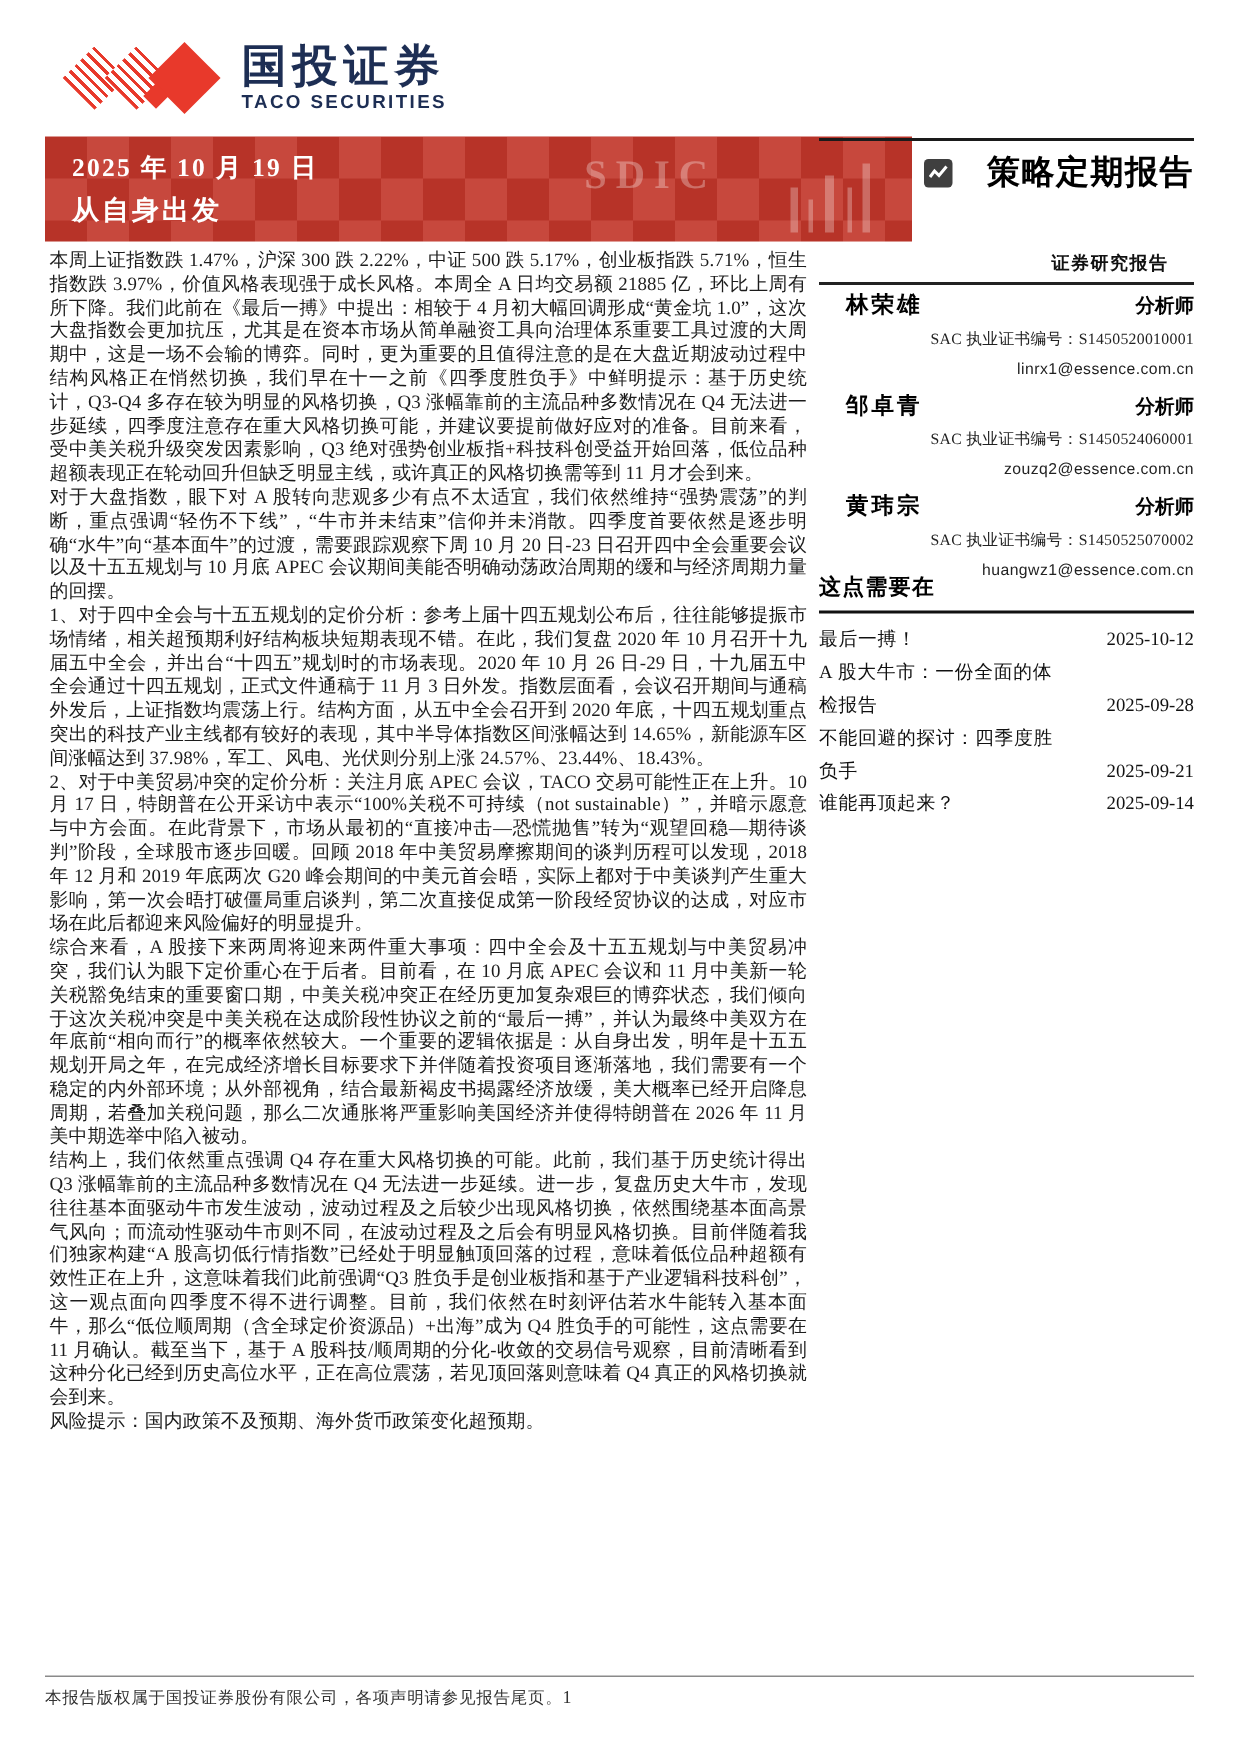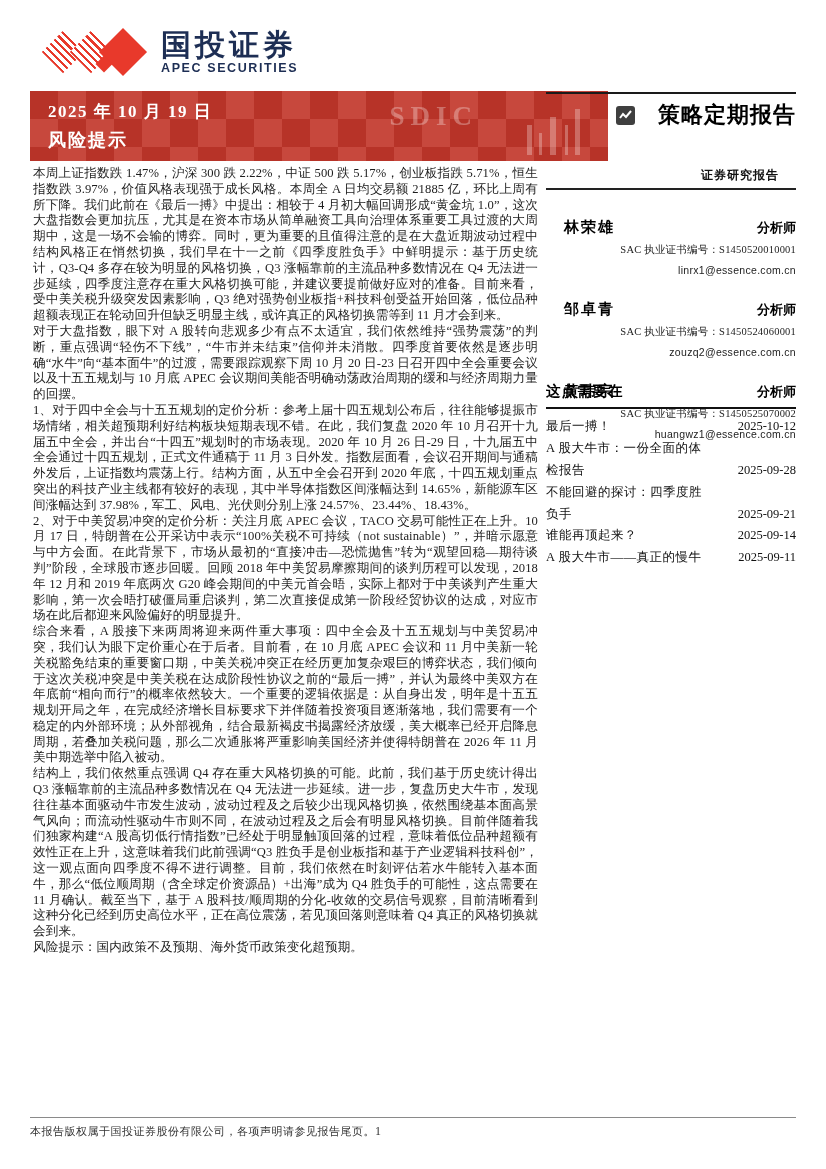--- a/index.html
+++ b/index.html
@@ -44,21 +44,21 @@
     position:absolute; left:546px; top:100px; width:250px;
     display:flex; align-items:center; justify-content:flex-end; gap:23px;
   }
   .rt-icon { width:19px; height:19px; background:#3f3f3f; border-radius:3px; display:inline-flex; align-items:center; justify-content:center; flex:0 0 auto; }
   .rt-label { font-size:22px; font-weight:bold; color:#000; letter-spacing:1px; }
   .report-cat { position:absolute; left:531px; top:167px; width:248px; text-align:right; font-size:12px; font-weight:bold; color:#111; letter-spacing:1px; }
   .side-divider { position:absolute; left:546px; top:188px; width:250px; border-top:2px solid #222; }
   
   .analysts { position:absolute; left:546px; top:194px; width:250px; }
   .analyst { margin-bottom:9px; }
-  .a-row { display:flex; justify-content:space-between; align-items:center; padding-left:18px;margin-top:24px; }
+  .a-row { display:flex; justify-content:space-between; align-items:center; padding-left:18px; }
   .a-name { font-size:15px; font-weight:bold; color:#000; letter-spacing:2px; }
   .a-role { font-size:13px; font-weight:bold; color:#000; }
   .a-cert  { text-align:right; font-size:10.5px; color:#222; margin-top:6px; letter-spacing:0.2px; }
   .a-email { text-align:right; font-size:10.5px; color:#222; margin-top:7px; font-family:"Liberation Sans", sans-serif; letter-spacing:0.3px; }
   
   .related { position:absolute; left:546px; top:382px; width:250px; }
   .rel-title { font-size:14.5px; font-weight:bold; color:#000; letter-spacing:1px; padding-bottom:6px; border-bottom:2px solid #111; }
   .rel-list { margin-top:7px; }
   .rel-item { display:flex; font-size:12.5px; line-height:1.75; color:#111;align-items:flex-end; }
   .rel-name { width:168px; letter-spacing:0.5px; }
@@ -85,27 +85,27 @@
 
   <div class="logo">
     <div class="diamonds">
       <div class="dm striped dm1"></div>
       <div class="dm striped dm2"></div>
       <div class="dm dm3"></div>
       <div class="dm dm4"></div>
     </div>
     <div class="logo-text">
       <div class="logo-cn">国投证券</div>
-      <div class="logo-en">APEC SECURITIES</div>
+      <div class="logo-en">TACO SECURITIES</div>
     </div>
   </div>
 
   <div class="band">
     <div class="band-date">2025 年 10 月 19 日</div>
-    <div class="band-title">风险提示</div>
+    <div class="band-title">从自身出发</div>
     <div class="band-sdic">SDIC</div>
     <div class="bld b1"></div>
     <div class="bld b2"></div>
     <div class="bld b3"></div>
     <div class="bld b4"></div>
     <div class="bld b5"></div>
   </div>
 
   <div class="side-topline"></div>
   <div class="report-type">
@@ -158,24 +158,20 @@
         <span class="rel-date">2025-09-28</span>
       </div>
       <div class="rel-item">
         <span class="rel-name">不能回避的探讨：四季度胜负手</span>
         <span class="rel-date">2025-09-21</span>
       </div>
       <div class="rel-item">
         <span class="rel-name">谁能再顶起来？</span>
         <span class="rel-date">2025-09-14</span>
       </div>
-      <div class="rel-item">
-        <span class="rel-name">A 股大牛市——真正的慢牛</span>
-        <span class="rel-date">2025-09-11</span>
-      </div>
     </div>
   </div>
 
   <div class="body-col">
     <p>本周上证指数跌 1.47%，沪深 300 跌 2.22%，中证 500 跌 5.17%，创业板指跌 5.71%，恒生指数跌 3.97%，价值风格表现强于成长风格。本周全 A 日均交易额 21885 亿，环比上周有所下降。我们此前在《最后一搏》中提出：相较于 4 月初大幅回调形成“黄金坑 1.0”，这次大盘指数会更加抗压，尤其是在资本市场从简单融资工具向治理体系重要工具过渡的大周期中，这是一场不会输的博弈。同时，更为重要的且值得注意的是在大盘近期波动过程中结构风格正在悄然切换，我们早在十一之前《四季度胜负手》中鲜明提示：基于历史统计，Q3-Q4 多存在较为明显的风格切换，Q3 涨幅靠前的主流品种多数情况在 Q4 无法进一步延续，四季度注意存在重大风格切换可能，并建议要提前做好应对的准备。目前来看，受中美关税升级突发因素影响，Q3 绝对强势创业板指+科技科创受益开始回落，低位品种超额表现正在轮动回升但缺乏明显主线，或许真正的风格切换需等到 11 月才会到来。</p>
     <p>对于大盘指数，眼下对 A 股转向悲观多少有点不太适宜，我们依然维持“强势震荡”的判断，重点强调“轻伤不下线”，“牛市并未结束”信仰并未消散。四季度首要依然是逐步明确“水牛”向“基本面牛”的过渡，需要跟踪观察下周 10 月 20 日-23 日召开四中全会重要会议以及十五五规划与 10 月底 APEC 会议期间美能否明确动荡政治周期的缓和与经济周期力量的回摆。</p>
     <p>1、对于四中全会与十五五规划的定价分析：参考上届十四五规划公布后，往往能够提振市场情绪，相关超预期利好结构板块短期表现不错。在此，我们复盘 2020 年 10 月召开十九届五中全会，并出台“十四五”规划时的市场表现。2020 年 10 月 26 日-29 日，十九届五中全会通过十四五规划，正式文件通稿于 11 月 3 日外发。指数层面看，会议召开期间与通稿外发后，上证指数均震荡上行。结构方面，从五中全会召开到 2020 年底，十四五规划重点突出的科技产业主线都有较好的表现，其中半导体指数区间涨幅达到 14.65%，新能源车区间涨幅达到 37.98%，军工、风电、光伏则分别上涨 24.57%、23.44%、18.43%。</p>
     <p>2、对于中美贸易冲突的定价分析：关注月底 APEC 会议，TACO 交易可能性正在上升。10 月 17 日，特朗普在公开采访中表示“100%关税不可持续（not sustainable）”，并暗示愿意与中方会面。在此背景下，市场从最初的“直接冲击—恐慌抛售”转为“观望回稳—期待谈判”阶段，全球股市逐步回暖。回顾 2018 年中美贸易摩擦期间的谈判历程可以发现，2018 年 12 月和 2019 年底两次 G20 峰会期间的中美元首会晤，实际上都对于中美谈判产生重大影响，第一次会晤打破僵局重启谈判，第二次直接促成第一阶段经贸协议的达成，对应市场在此后都迎来风险偏好的明显提升。</p>
     <p>综合来看，A 股接下来两周将迎来两件重大事项：四中全会及十五五规划与中美贸易冲突，我们认为眼下定价重心在于后者。目前看，在 10 月底 APEC 会议和 11 月中美新一轮关税豁免结束的重要窗口期，中美关税冲突正在经历更加复杂艰巨的博弈状态，我们倾向于这次关税冲突是中美关税在达成阶段性协议之前的“最后一搏”，并认为最终中美双方在年底前“相向而行”的概率依然较大。一个重要的逻辑依据是：从自身出发，明年是十五五规划开局之年，在完成经济增长目标要求下并伴随着投资项目逐渐落地，我们需要有一个稳定的内外部环境；从外部视角，结合最新褐皮书揭露经济放缓，美大概率已经开启降息周期，若叠加关税问题，那么二次通胀将严重影响美国经济并使得特朗普在 2026 年 11 月美中期选举中陷入被动。</p>
     <p>结构上，我们依然重点强调 Q4 存在重大风格切换的可能。此前，我们基于历史统计得出 Q3 涨幅靠前的主流品种多数情况在 Q4 无法进一步延续。进一步，复盘历史大牛市，发现往往基本面驱动牛市发生波动，波动过程及之后较少出现风格切换，依然围绕基本面高景气风向；而流动性驱动牛市则不同，在波动过程及之后会有明显风格切换。目前伴随着我们独家构建“A 股高切低行情指数”已经处于明显触顶回落的过程，意味着低位品种超额有效性正在上升，这意味着我们此前强调“Q3 胜负手是创业板指和基于产业逻辑科技科创”，这一观点面向四季度不得不进行调整。目前，我们依然在时刻评估若水牛能转入基本面牛，那么“低位顺周期（含全球定价资源品）+出海”成为 Q4 胜负手的可能性，这点需要在 11 月确认。截至当下，基于 A 股科技/顺周期的分化-收敛的交易信号观察，目前清晰看到这种分化已经到历史高位水平，正在高位震荡，若见顶回落则意味着 Q4 真正的风格切换就会到来。</p>

